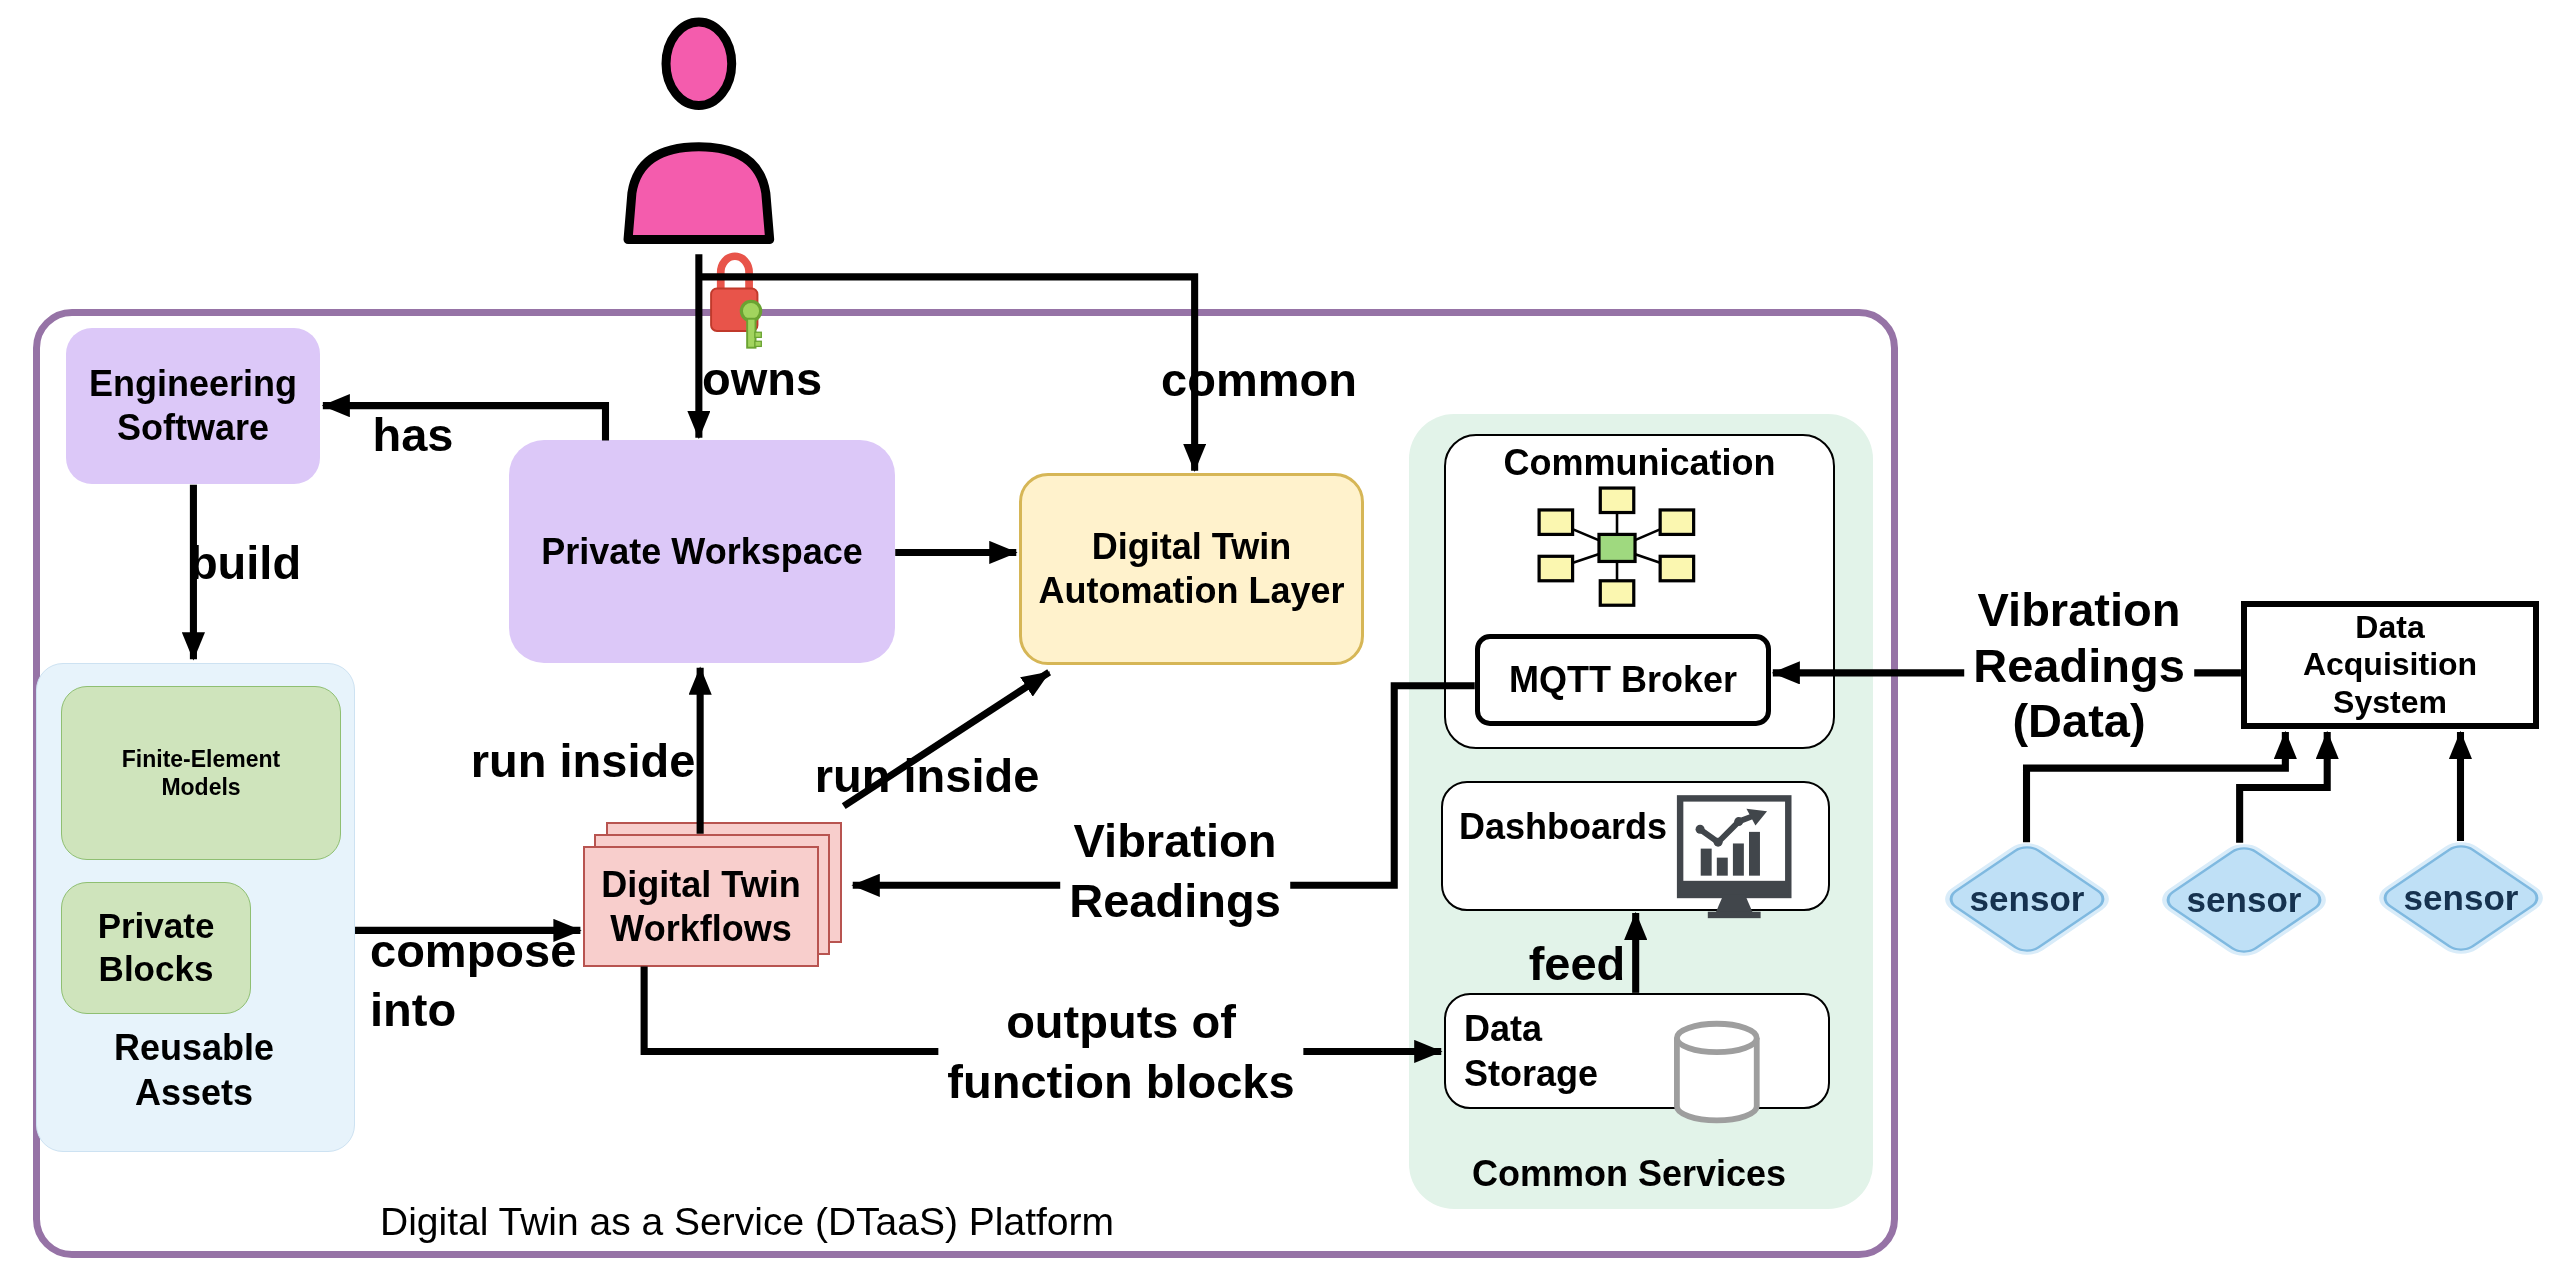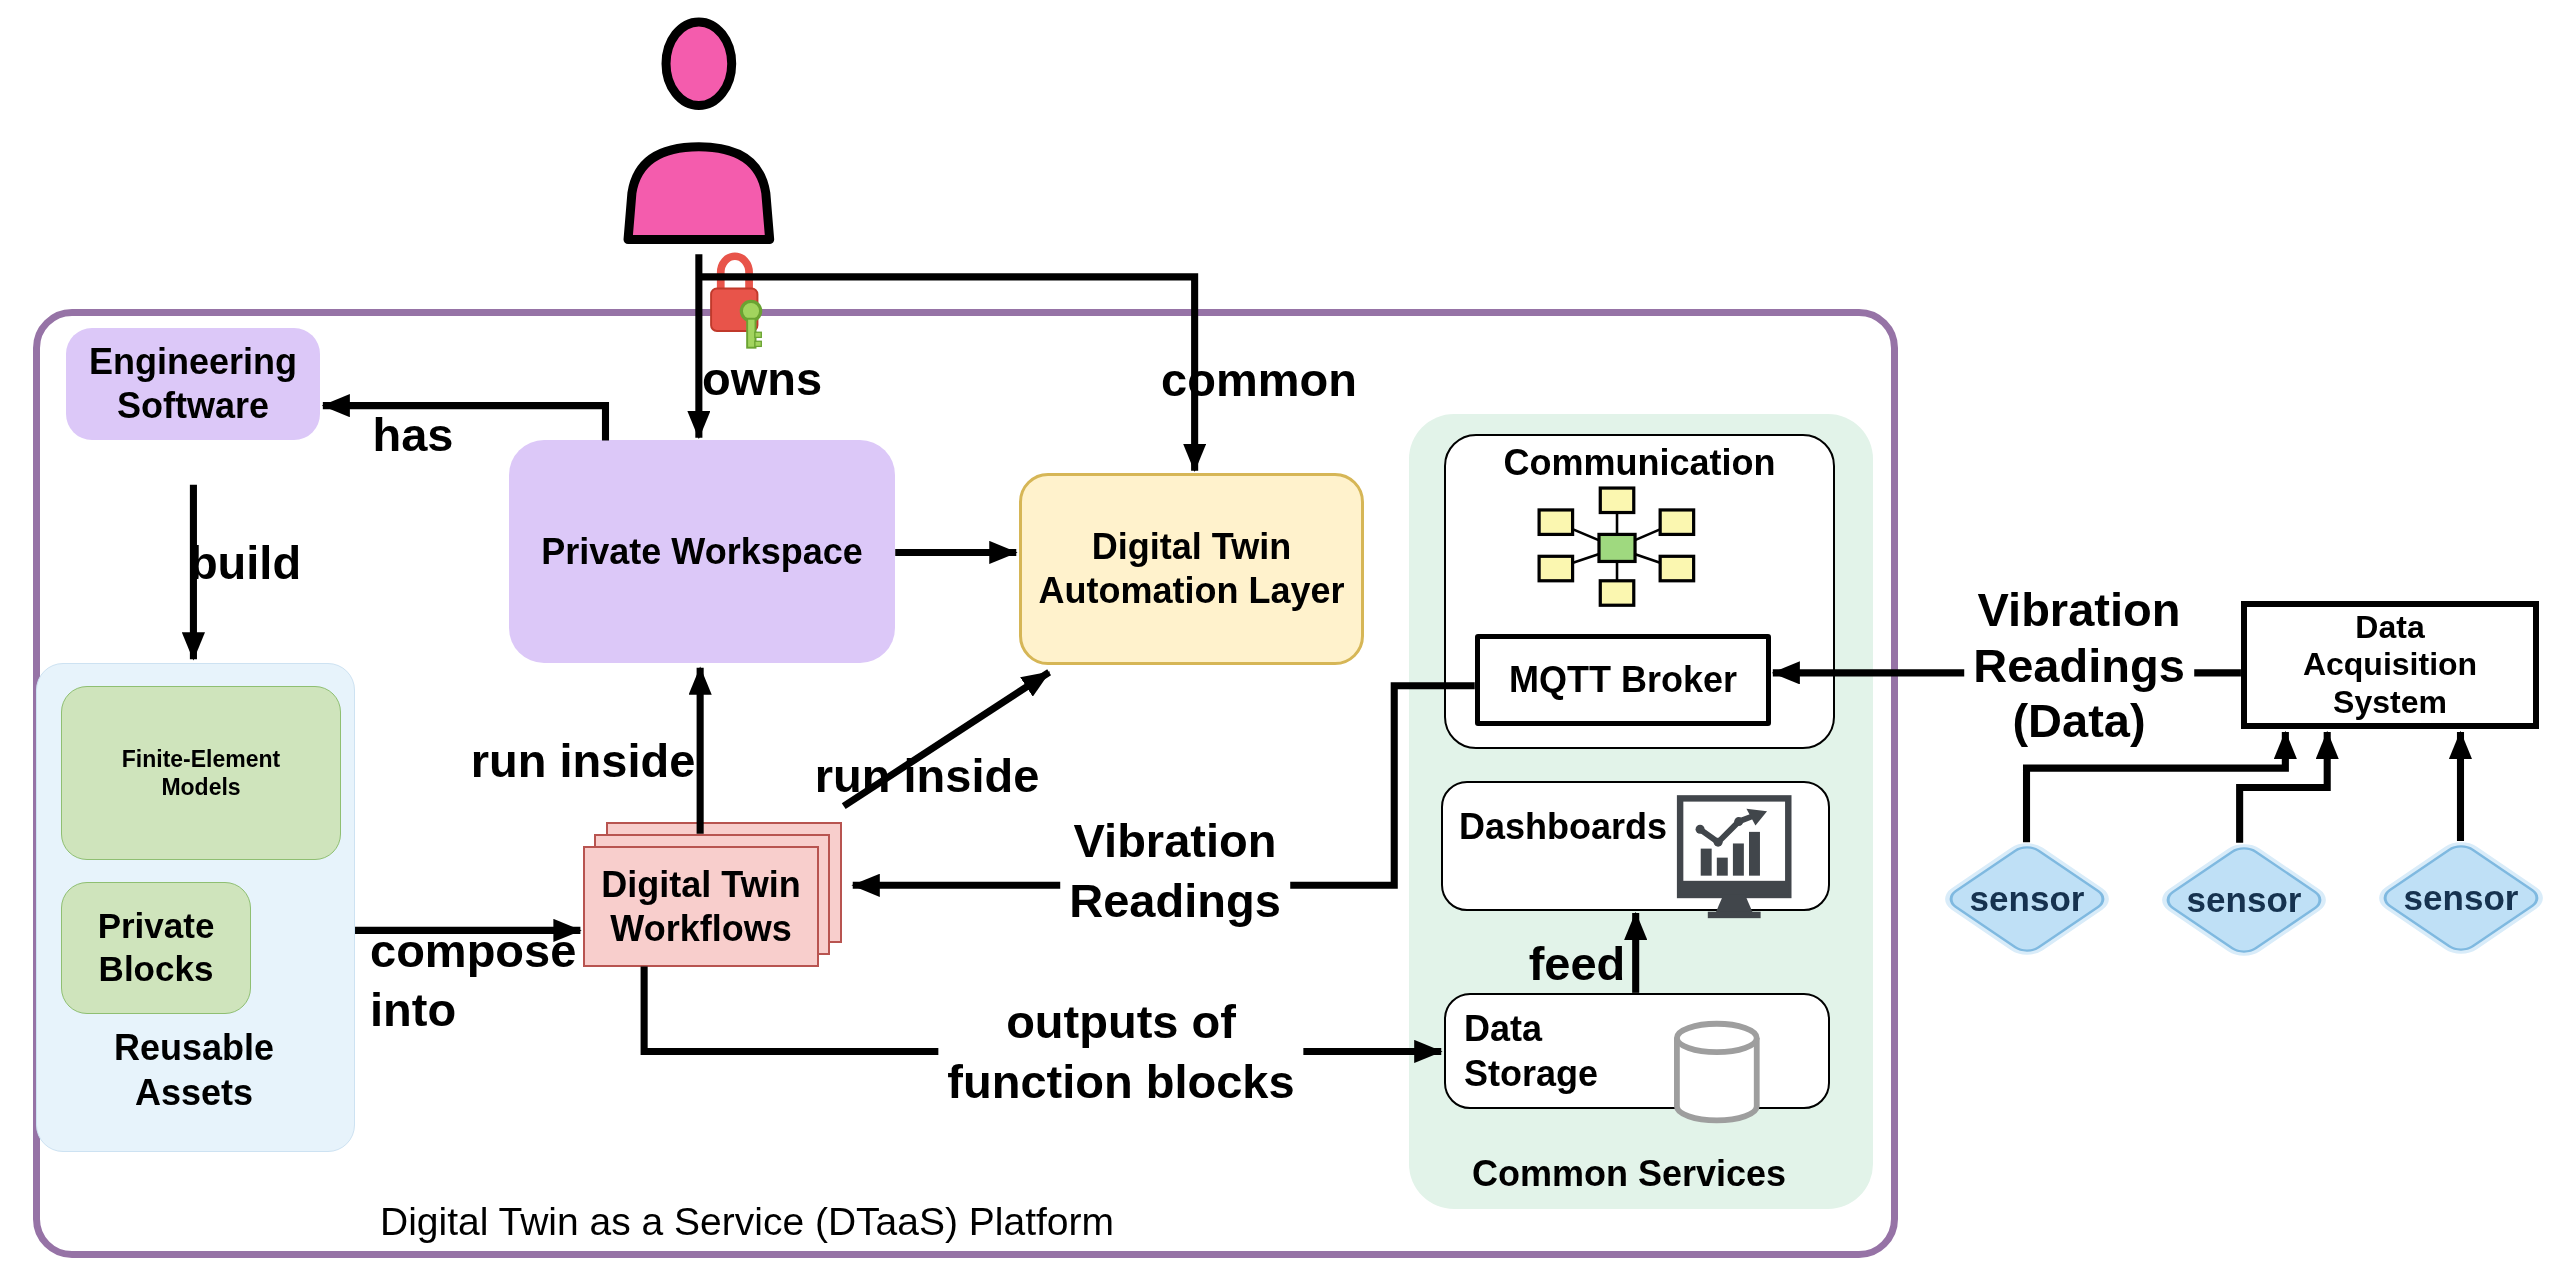--- a/index.html
+++ b/index.html
@@ -17,36 +17,36 @@
   .z0{z-index:0}.z2{z-index:2}.z4{z-index:4}
   .abs{position:absolute;}
   .node{position:absolute;display:flex;align-items:center;justify-content:center;text-align:center;
         font-weight:bold;color:var(--ink);font-size:36px;line-height:1.22;white-space:pre-line;}
   .rounded{border-radius:26px;}
   .container-dtaas{left:33px;top:309px;width:1865px;height:949px;border:7.7px solid var(--purple-border);
         border-radius:39px;background:#fff;}
   .container-mint{left:1409px;top:414px;width:464px;height:795px;background:var(--mint-panel);border-radius:45px;}
   .container-blue{left:36px;top:663px;width:319px;height:489px;background:var(--blue-panel);
         border:1.3px solid #CDE2F2;border-radius:27px;}
-  .box-es{left:66px;top:328px;width:254px;height:112px;background:var(--purple-fill);}
+  .box-es{left:66px;top:328px;width:254px;height:156px;background:var(--purple-fill);}
   .box-pw{left:509px;top:440px;width:386px;height:223px;background:var(--purple-fill);border-radius:35px;}
   .box-dtal{left:1019px;top:473px;width:345px;height:192px;background:var(--yellow-fill);
         border:3.2px solid var(--yellow-border);border-radius:29px;}
   .box-fem{left:61px;top:686px;width:280px;height:174px;background:var(--green-fill);
         border:1.9px solid var(--green-border);font-size:23px;}
   .box-fb{left:61px;top:882px;width:190px;height:132px;background:var(--green-fill);
         border:1.9px solid var(--green-border);font-size:35px;}
   .wf-card{position:absolute;background:var(--pink-fill);border:2.6px solid var(--pink-border);}
   .wf1{left:606px;top:822px;width:236px;height:121px;}
   .wf2{left:594px;top:834px;width:236px;height:121px;}
   .wf0{left:583px;top:846px;width:236px;height:121px;display:flex;align-items:center;justify-content:center;
        text-align:center;font-weight:bold;font-size:36px;line-height:1.22;white-space:pre-line;}
   .box-comm{left:1444px;top:434px;width:391px;height:315px;background:#fff;border:2.6px solid #000;border-radius:32px;}
   .comm-title{position:absolute;left:1444px;top:442px;width:391px;text-align:center;font-weight:bold;font-size:36px;}
-  .box-mqtt{left:1475px;top:634px;width:296px;height:92px;background:#fff;border:5.2px solid #000;border-radius:3px;}
+  .box-mqtt{left:1475px;top:634px;width:296px;height:92px;background:#fff;border:5.2px solid #000;border-radius:15px;}
   .box-dash{left:1441px;top:781px;width:389px;height:130px;background:#fff;border:2.6px solid #000;border-radius:26px;}
   .dash-text{position:absolute;left:1459px;top:762px;height:130px;display:flex;align-items:center;
        font-weight:bold;font-size:36px;}
   .box-ds{left:1444px;top:993px;width:386px;height:116px;background:#fff;border:2.6px solid #000;border-radius:26px;}
   .ds-text{position:absolute;left:1464px;top:993px;height:116px;display:flex;align-items:center;
        font-weight:bold;font-size:36px;line-height:1.25;white-space:pre-line;text-align:left;}
   .box-das{left:2241px;top:601px;width:298px;height:128px;background:#fff;border:6.4px solid #000;
        font-size:32px;line-height:1.16;}
   .lbl{position:absolute;transform:translate(-50%,-50%);font-weight:bold;font-size:47px;line-height:1.26;
        color:var(--ink);text-align:center;white-space:pre-line;}

